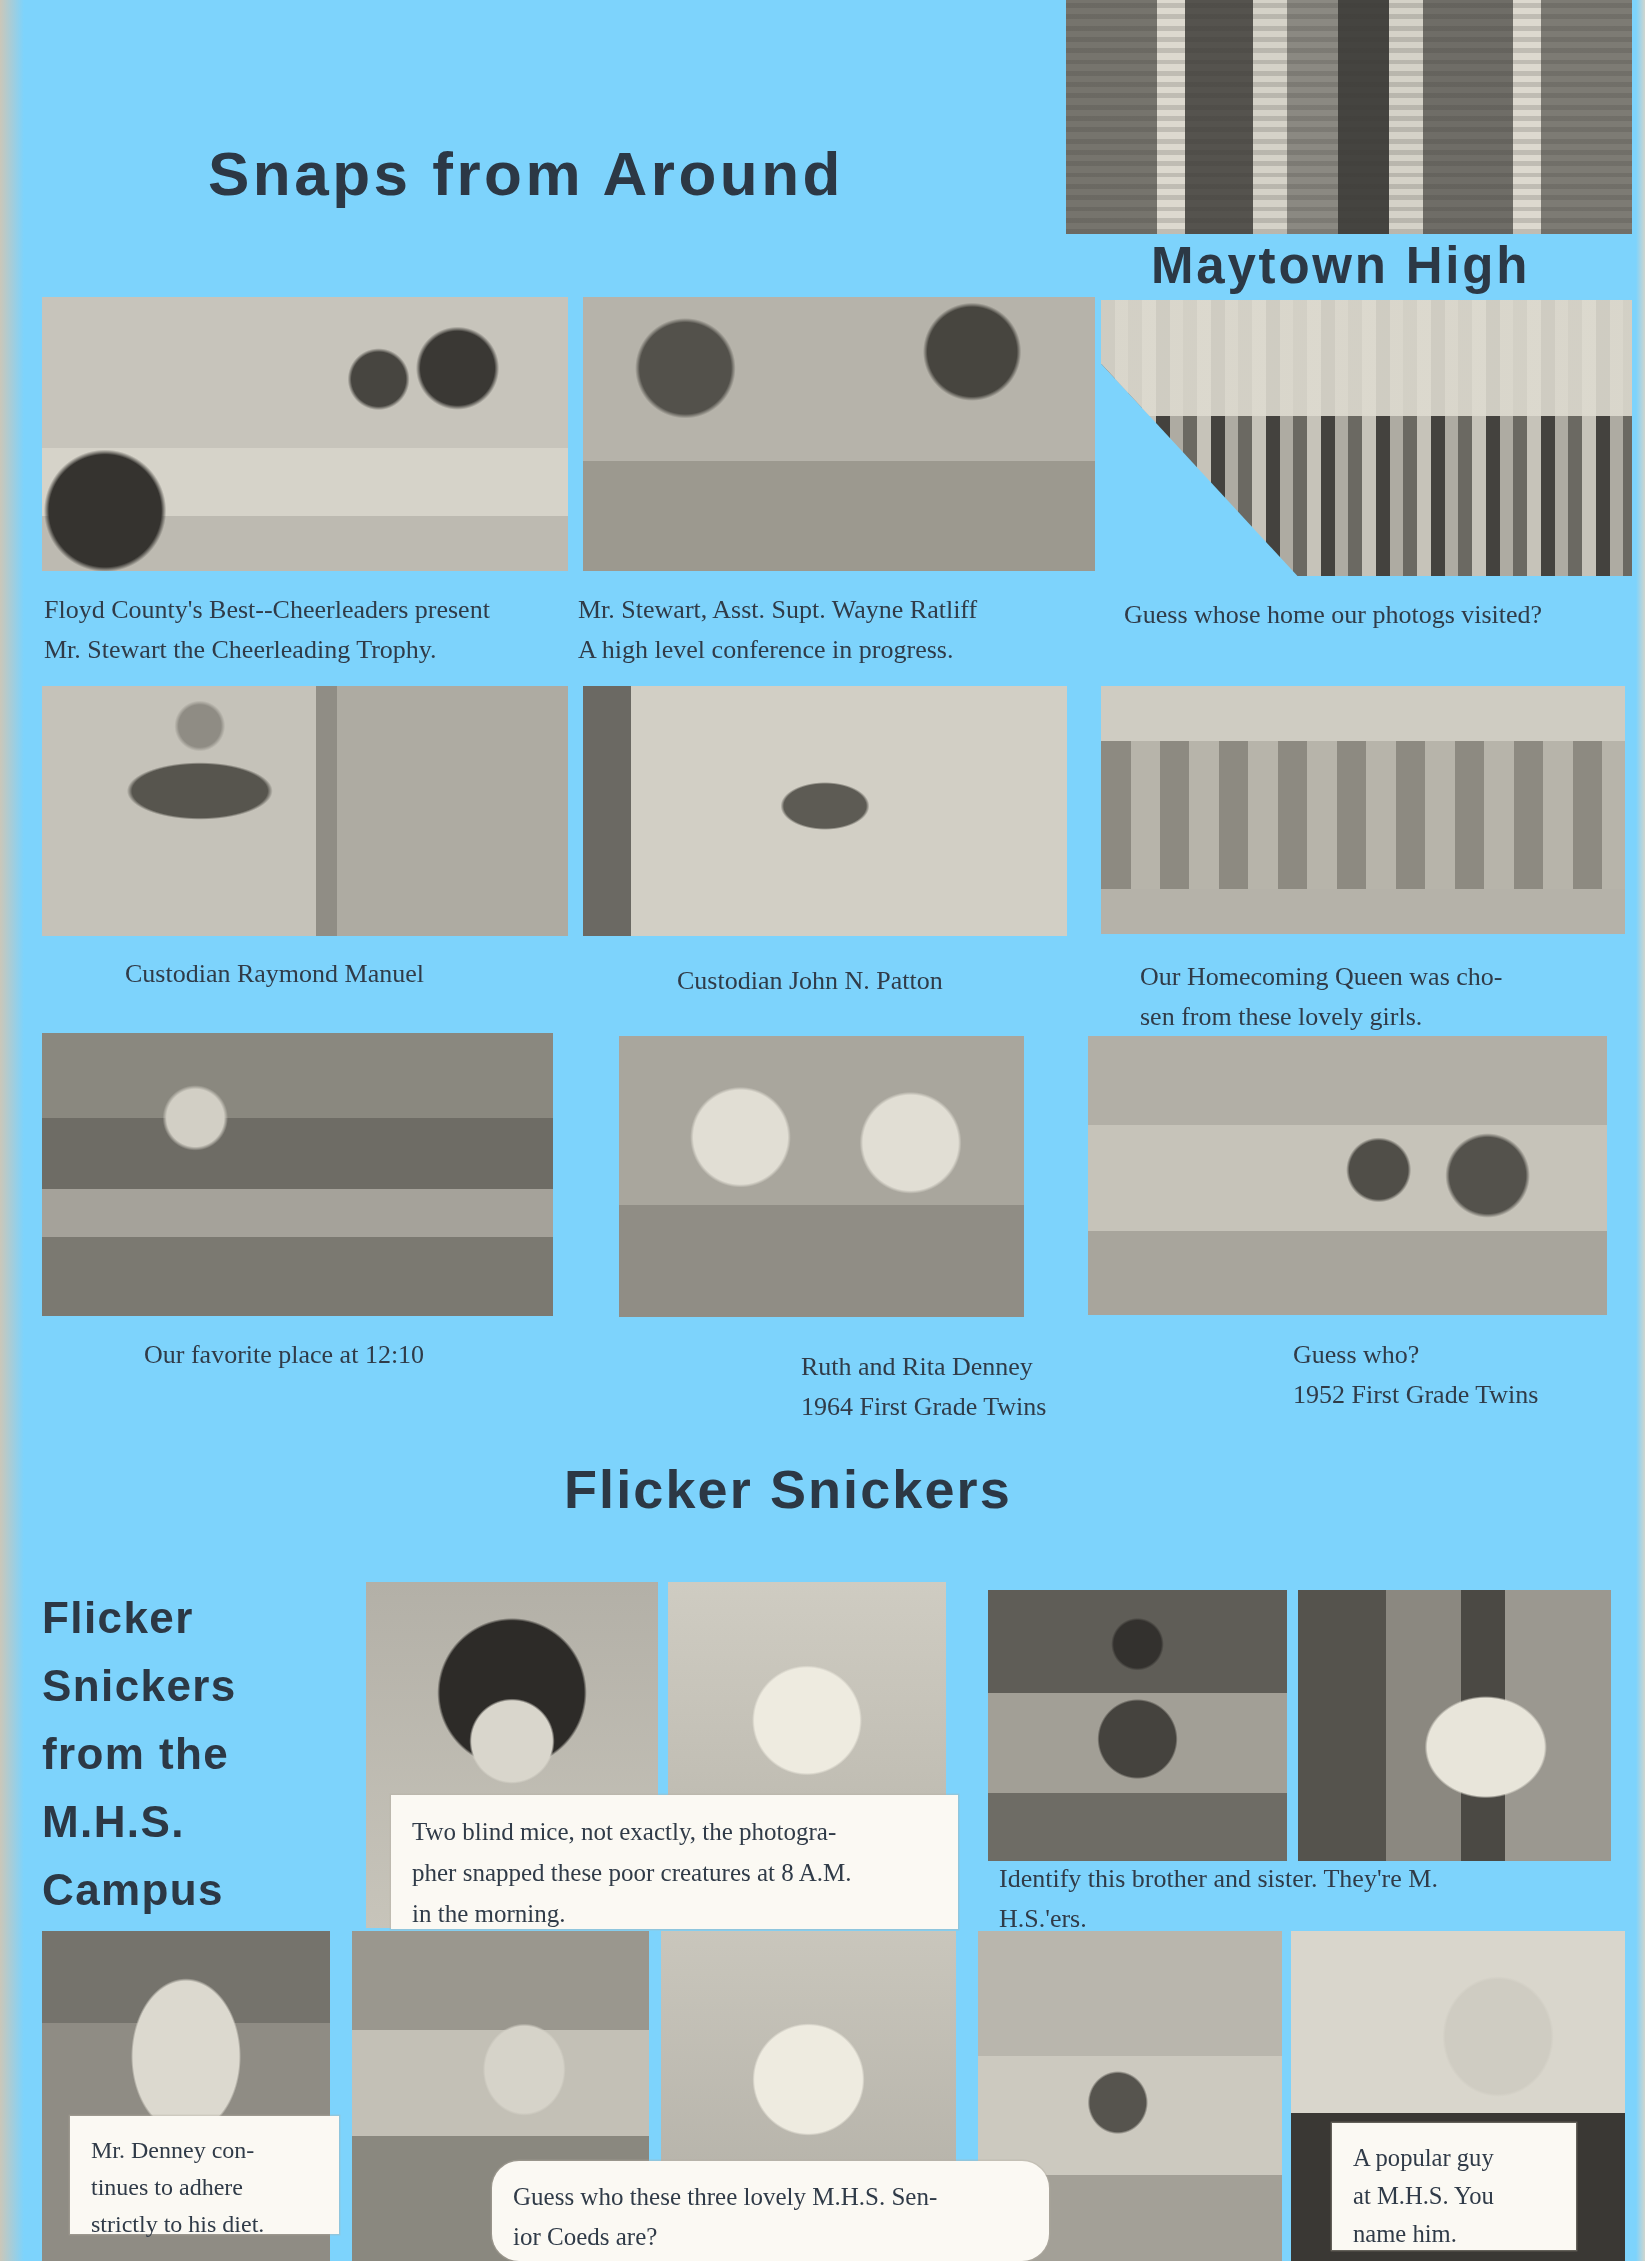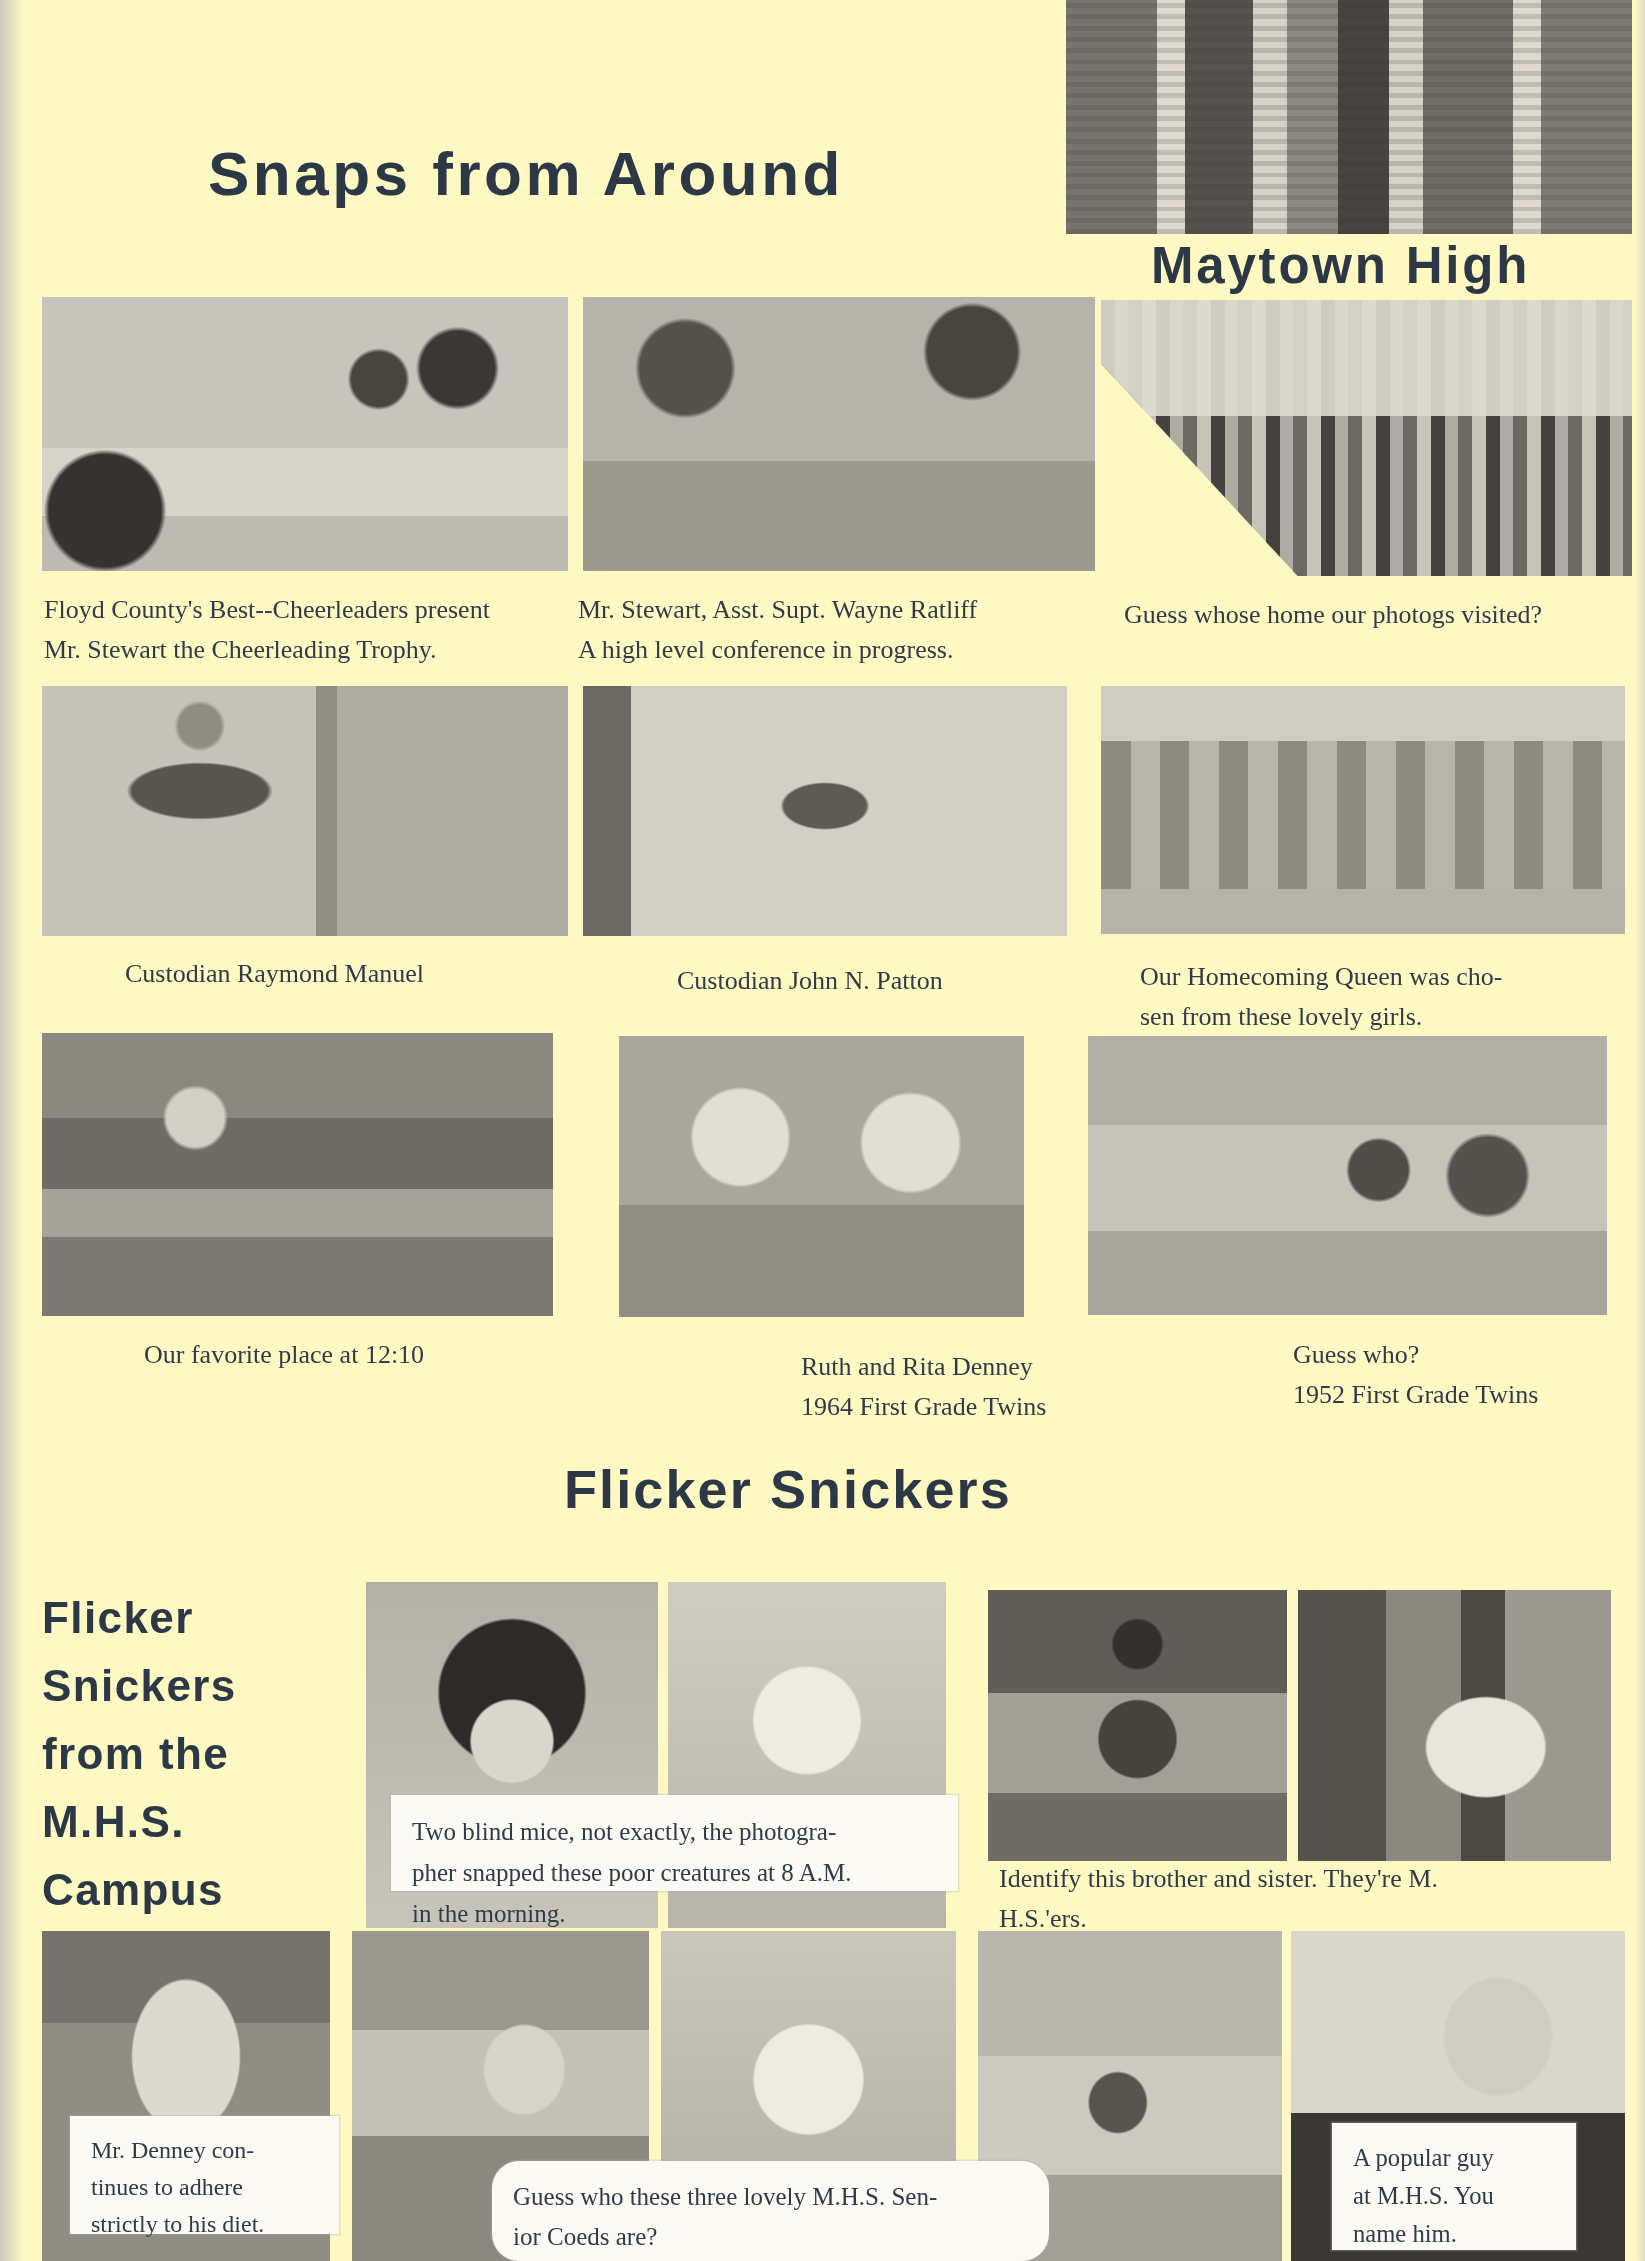--- a/index.html
+++ b/index.html
@@ -1,19 +1,19 @@
 <!DOCTYPE html>
 <html style="font-size:11.3px"><head>
 <meta charset="utf-8">
 <style>
   html,body{margin:0;padding:0;background:#e7e4d9;}
   #page{
     position:relative;
     width:1646px;height:2261px;
-    background:#fef9c3;
+    background:#7dd3fc;
     overflow:hidden;
     font-family:"Liberation Serif", serif;
     color:#2e3946;
   }
   
   .edge-left{position:absolute;left:0;top:0;width:24px;height:100%;
     background:linear-gradient(90deg,#cbc7b9,rgba(241,238,227,0));}
   .edge-right{position:absolute;right:0;top:0;width:9.8px;height:100%;
     background:linear-gradient(270deg,#d9d5c8,rgba(241,238,227,0));}
 
@@ -146,21 +146,21 @@
 
   .caption-box{
     position:absolute;
     background:#fbf9f3;
     box-shadow:0 0 0 1.4px rgba(180,176,162,.35);
     font-size:25px;line-height:40px;
     color:#303b48;white-space:pre-line;
     padding:15.5px 21px;
     box-sizing:border-box;
   }
-  #box-blindmice{left:391px;top:1795px;width:567px;height:96px;line-height:41px;}
+  #box-blindmice{left:391px;top:1795px;width:567px;height:134px;line-height:41px;}
   #box-denney{left:70px;top:2116px;width:269px;height:118px;font-size:24px;line-height:37px;}
   #box-coeds{left:492px;top:2161px;width:557px;height:100px;border-radius:27px;}
   #box-popular{left:1332px;top:2123px;width:244px;height:127px;font-size:24.6px;line-height:38px;}
 </style>
 </head>
 <body>
 
 <div id="page">
   <div class="edge-left"></div>
   <div class="edge-right"></div>

